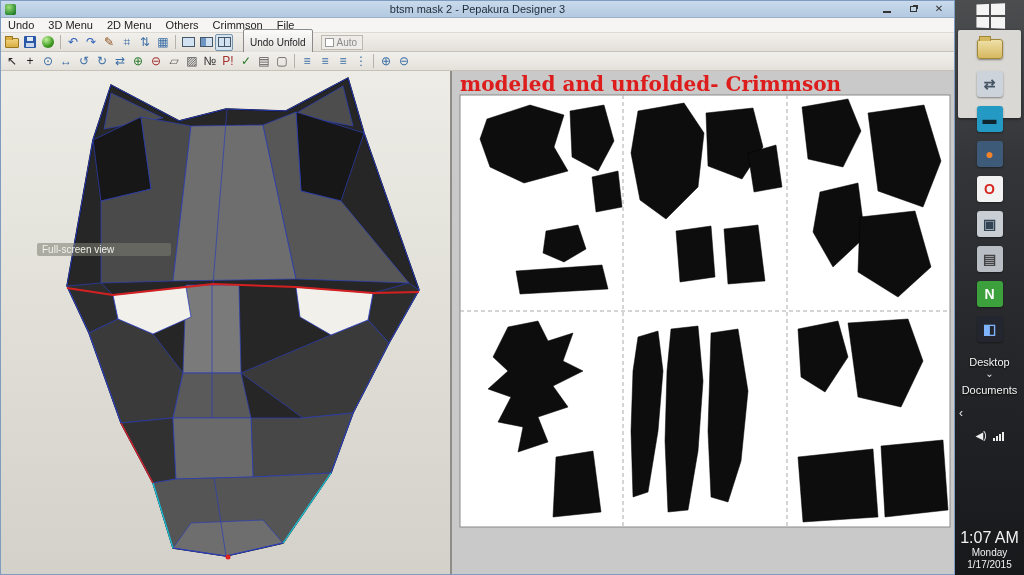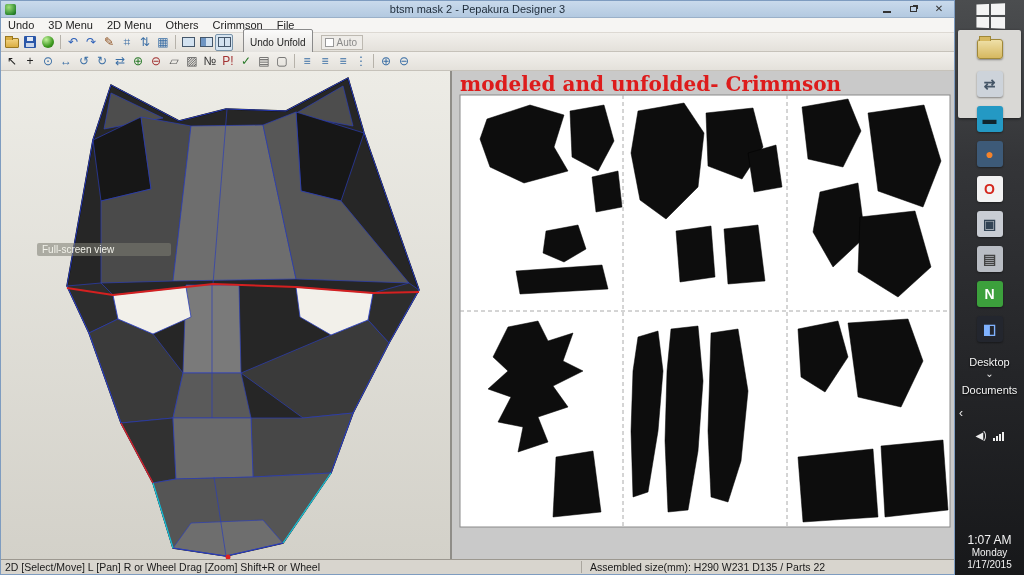--- a/index.html
+++ b/index.html
@@ -88,21 +88,21 @@
   .dt-icon.dt-folder::before { content:""; position:absolute; top:-4px; left:1px; width:10px; height:4px;
              background:#d6b860; border:1px solid #a08838; border-bottom:none; }
   .dt-label { color:#f4f4f4; font-size:11px; text-shadow:0 1px 2px #000; margin-top:14px; }
   .chev { color:#e8e8e8; font-size:10px; line-height:8px; margin-top:2px; }
   .chev-left { align-self:flex-start; margin-left:4px; color:#e8e8e8; font-size:12px; margin-top:10px; }
   .tray-row { display:flex; gap:6px; margin-top:10px; align-items:flex-end; }
   .spk { color:#eee; font-size:10px; }
   .bars { display:flex; gap:1px; align-items:flex-end; }
   .bars i { display:block; width:2px; background:#eee; }
   .clock { margin-top:auto; margin-bottom:4px; text-align:center; color:#f2f2f2; }
-  .clock .t { font-size:12px; }
+  .clock .t { font-size:16px; }
   .clock .d { font-size:10px; line-height:12px; }
 </style>
 </head>
 <body>
 
 <div class="screen">
 
   <div class="app">
 
     <div class="titlebar">
@@ -332,24 +332,20 @@
             <polygon points="346,258 386,250 396,286 373,321 349,306"></polygon>
             <polygon points="396,252 456,248 471,290 449,336 406,326"></polygon>
             <polygon points="346,386 421,378 426,446 351,451"></polygon>
             <polygon points="429,375 491,369 496,439 433,446"></polygon>
           </g>
         </svg>
         <div class="annotation2d">modeled and unfolded- Crimmson</div>
       </div>
     </div>
 
-    <div class="statusbar">
-      <span class="status-left">2D [Select/Move] L [Pan] R or Wheel Drag [Zoom] Shift+R or Wheel</span>
-      <span class="status-right">Assembled size(mm): H290 W231 D135 / Parts 22</span>
-    </div>
   </div>
 
   <div class="desktop-strip">
     <div class="win-logo">
         <div></div>
         <div></div>
         <div></div>
         <div></div>
       </div>
     <div class="peek-card"></div>

